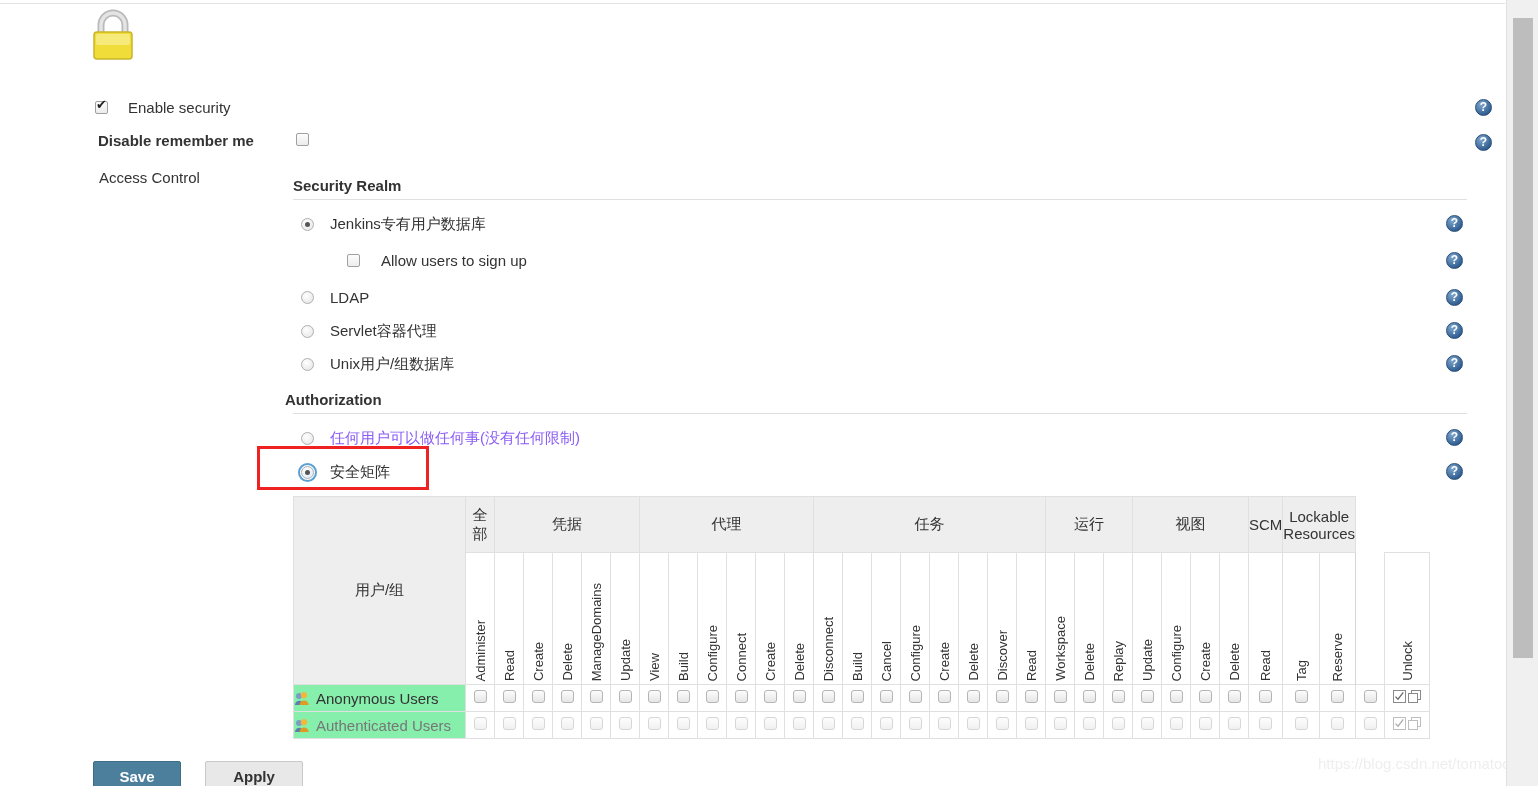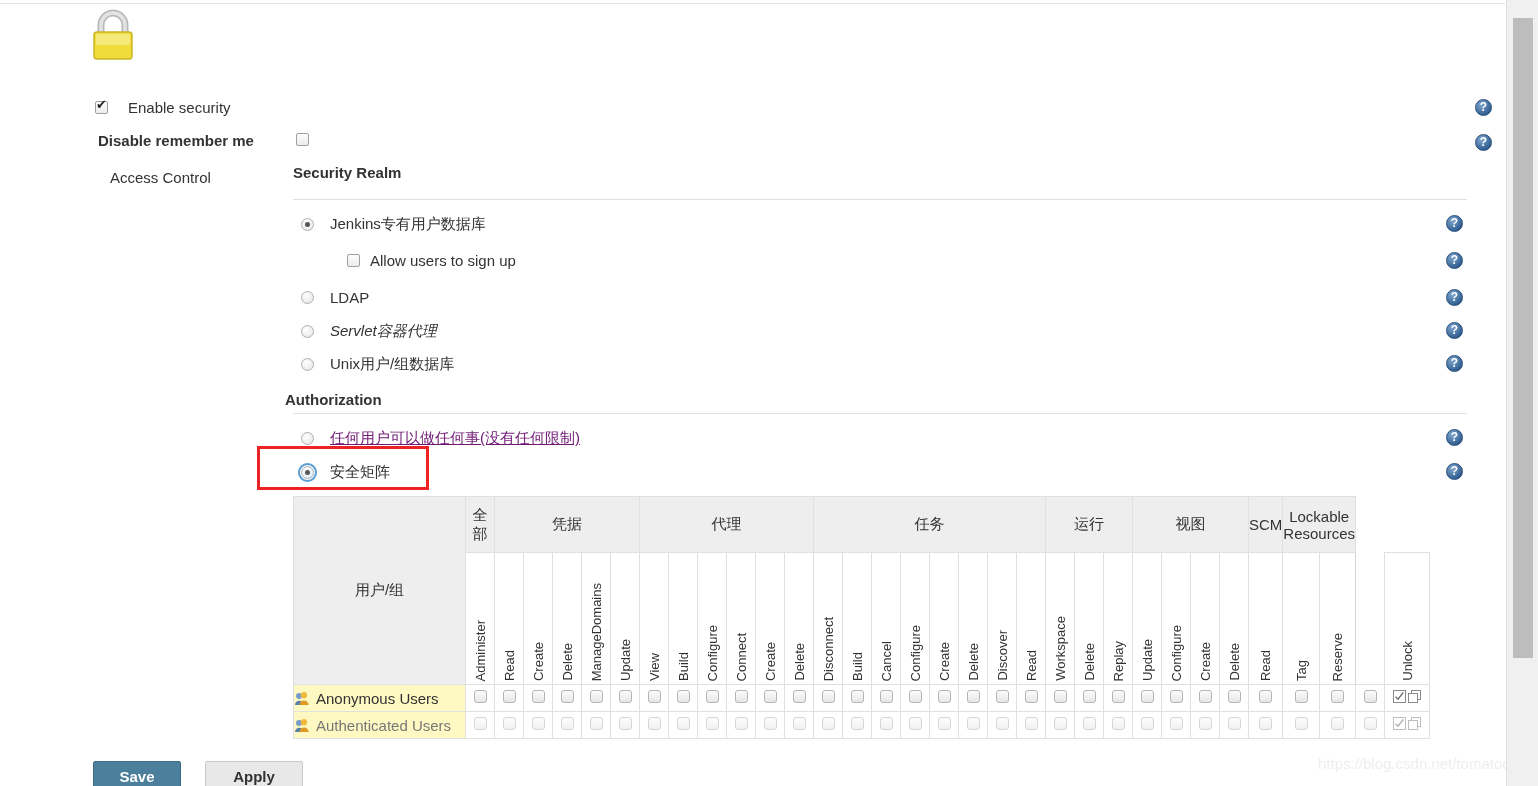--- a/index.html
+++ b/index.html
@@ -76,23 +76,23 @@
     position: absolute; font-size: 15px; font-weight: bold; color: #333;
   }
   .section-rule {
     position: absolute; height: 1px; background: #e0e0e0;
   }
 
   .radio-line {
     position: absolute; display: flex; align-items: center; gap: 16px;
     font-size: 15px; color: #333;
   }
-  .radio-line.dim { color: #701a75; text-decoration: underline; }
+  .radio-line.dim { color: #8b5cf6; }
   .check-line {
-    position: absolute; display: flex; align-items: center; 
+    position: absolute; display: flex; align-items: center; gap: 11px;
     font-size: 15px; color: #333;
   }
 
   
   .help-icon {
     position: absolute; width: 17px; height: 17px; border-radius: 50%;
     background: radial-gradient(circle at 35% 30%, #7fa8cf, #2f5c8f 75%);
     border: 1px solid #2a4f79;
     color: #fff; font-size: 12px; font-weight: bold;
     text-align: center; line-height: 15px;
@@ -145,21 +145,21 @@
     transform: rotate(180deg);
     white-space: nowrap;
     font-size: 13px;
     color: #333;
     line-height: 1;
     display: inline-block;
   }
   .grp-sep { border-left: 1px solid #d6d6d6 !important; text-align: center; }
 
   .user-cell {
-    background: #fef9c3;
+    background: #86efac;
     padding-left: 6px;
     height: 15px;
     font-size: 15px;
     color: #333;
     white-space: nowrap;
   }
   .user-cell .u-inner { display: flex; align-items: center; gap: 6px; }
   .user-cell.dim { color: #777; }
 
   .cb-cell {
@@ -230,43 +230,43 @@
   <div class="opt-row" style="left:95px; top:99px; gap:20px;">
     <span class="chk checked"></span>
     <span class="opt-label">Enable security</span>
   </div>
 
   <div class="opt-row" style="left:98px; top:132px;font-weight:bold;">
     <span class="opt-label">Disable remember me</span>
   </div>
   <span class="chk" style="position:absolute; left:296px; top:133px;"></span>
 
-  <div class="opt-row" style="left:110px; top:169px;">
+  <div class="opt-row" style="left:99px; top:169px;">
     <span class="opt-label">Access Control</span>
   </div>
 
-  <div class="section-title" style="left:293px; top:164px;">Security Realm</div>
+  <div class="section-title" style="left:293px; top:177px;">Security Realm</div>
   <div class="section-rule" style="left:293px; top:199px; width:1174px;"></div>
 
   <div class="radio-line" style="left:301px; top:215px;">
     <span class="rad on"></span>
     <span>Jenkins专有用户数据库</span>
   </div>
 
   <div class="check-line" style="left:347px; top:252px;">
     <span class="chk"></span>
     <span style="margin-left:10px;">Allow users to sign up</span>
   </div>
 
   <div class="radio-line" style="left:301px; top:289px;">
     <span class="rad"></span>
     <span>LDAP</span>
   </div>
 
-  <div class="radio-line" style="left:301px; top:322px;font-style:italic;">
+  <div class="radio-line" style="left:301px; top:322px;">
     <span class="rad"></span>
     <span>Servlet容器代理</span>
   </div>
 
   <div class="radio-line" style="left:301px; top:355px;">
     <span class="rad"></span>
     <span>Unix用户/组数据库</span>
   </div>
 
   <div class="section-title" style="left:285px; top:391px;">Authorization</div>

